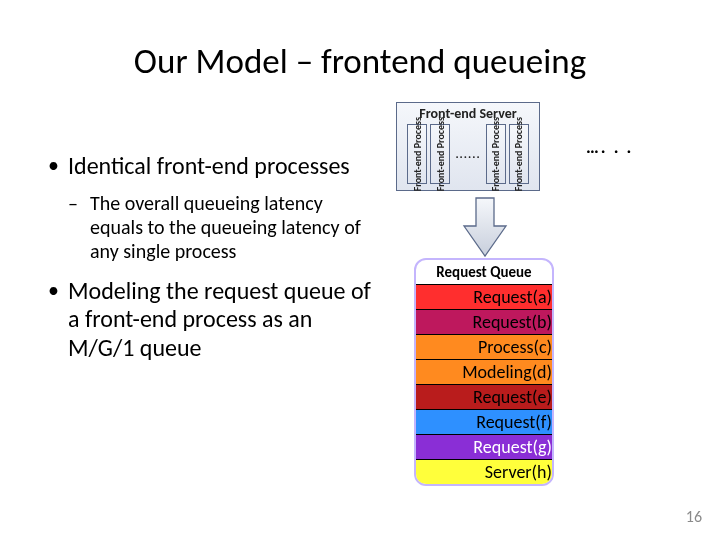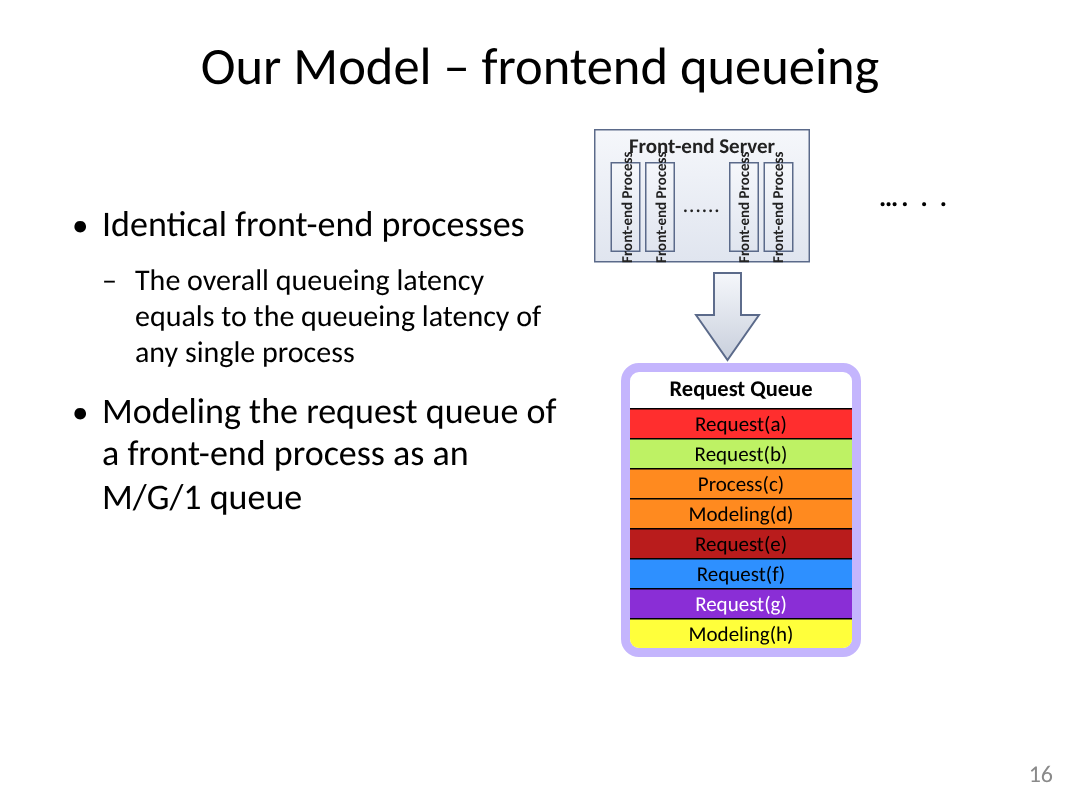--- a/index.html
+++ b/index.html
@@ -8,21 +8,21 @@
     height: 540px;
     background: #ffffff;
     font-family: Calibri, Arial, sans-serif;
     position: relative;
     overflow: hidden;
   }
   .slide-title {
     font-size: 35px;
     font-weight: 400;
     text-align: center;
-    padding-top: 24px;
+    padding-top: 40px;
     color: #000;
   }
   .content-area {
     display: flex;
     padding: 26px 30px 0 46px;
   }
   .text-col {
     width: 330px;
     flex-shrink: 0;
   }
@@ -134,36 +134,36 @@
     top: 88px;
     width: 46px;
     height: 62px;
   }
 
   
   .rq {
     position: absolute;
     left: 38px;
     top: 150px;
-    width: 160px;
-    border: 6px solid #c4b5fd;
+    width: 140px;
+    border: 2px solid #c4b5fd;
     border-radius: 12px;
     background: #fff;
     overflow: hidden;
   }
   .rq-title {
     text-align: center;
     font-weight: 700;
     font-size: 15px;
     padding: 3px 0 3px;
     color: #000;
   }
   .rq-row {
-    text-align: center;
-    font-size: 14px;
+    text-align: right;
+    font-size: 18px;
     color: #000;
     padding: 1px 0;
     border-top: 1px solid #000;
   }
 
   .page-num {
     position: absolute;
     right: 18px;
     bottom: 14px;
     font-size: 16px;
@@ -222,25 +222,25 @@
           <stop offset="0" stop-color="#f5f7fb"></stop>
           <stop offset="1" stop-color="#c8cfdc"></stop>
         </linearGradient>
       </defs>
       <path d="M14 2 H32 V30 H44 L23 60 L2 30 H14 Z" fill="url(#arrG)" stroke="#5b6a8a" stroke-width="1.3"></path>
     </svg>
 
     <div class="rq">
       <div class="rq-title">Request Queue</div>
       <div class="rq-row" style="background:#ff2e2e">Request(a)</div>
-      <div class="rq-row" style="background:#bef264">Request(b)</div>
+      <div class="rq-row" style="background:#be185d">Request(b)</div>
       <div class="rq-row" style="background:#ff8a1f">Process(c)</div>
       <div class="rq-row" style="background:#ff8a1f">Modeling(d)</div>
       <div class="rq-row" style="background:#b91c1c">Request(e)</div>
       <div class="rq-row" style="background:#2e90ff">Request(f)</div>
       <div class="rq-row" style="background:#8a2ed6;color:#fff">Request(g)</div>
-      <div class="rq-row" style="background:#ffff3b">Modeling(h)</div>
+      <div class="rq-row" style="background:#ffff3b">Server(h)</div>
     </div>
 
   </div>
 </div>
 
 <div class="page-num">16</div>
 
 </body></html>

